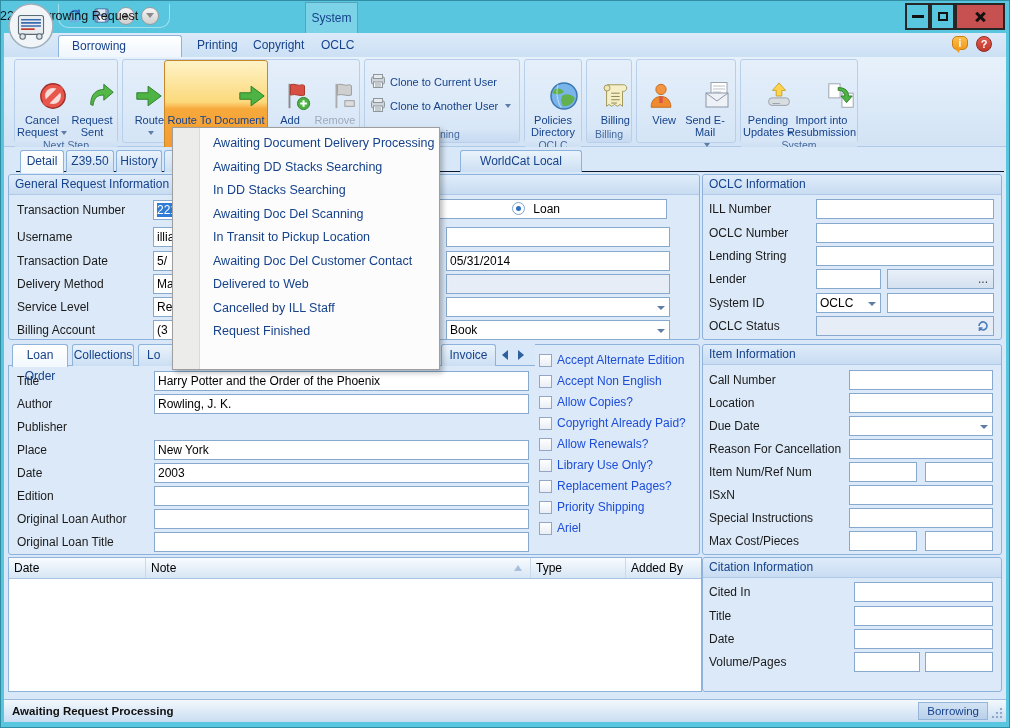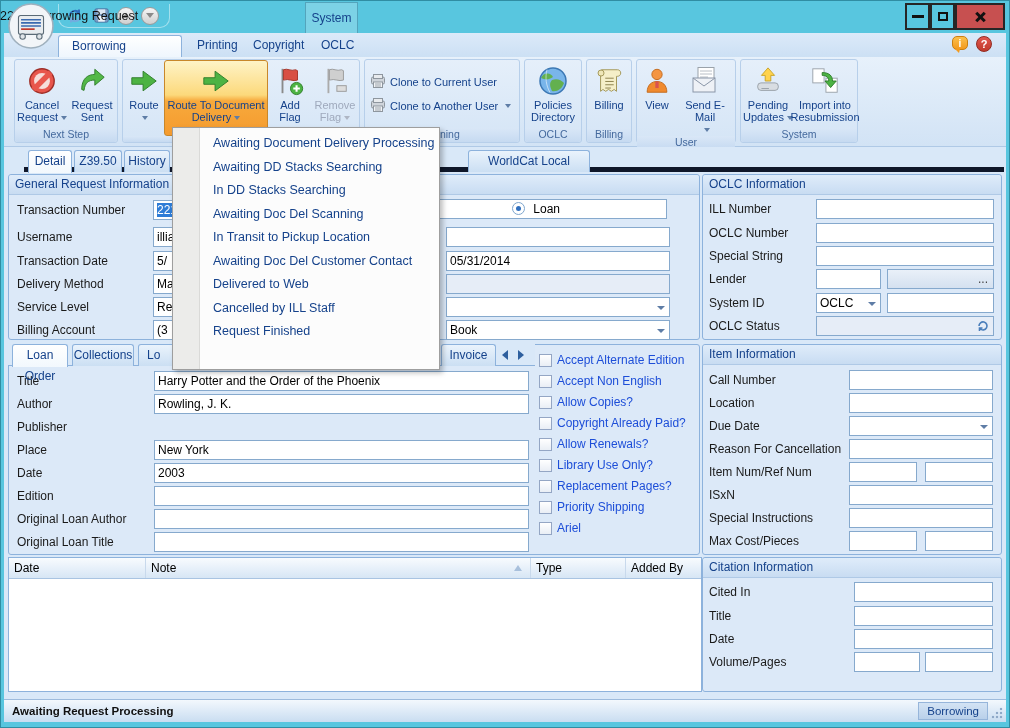--- a/index.html
+++ b/index.html
@@ -58,35 +58,35 @@
 
   
   .ribbon { position:absolute; left:0; top:24px; width:100%; height:90px;
             background:linear-gradient(#E7F1FB,#D2E3F5); border-bottom:1px solid #AFC9E6;
             display:flex; align-items:flex-start; gap:4px; padding:2px 0 0 10px; }
   .rgroup { height:84px; border:1px solid #B7CFEA; border-radius:3px;
             background:linear-gradient(#E5EFFA,#D5E5F6); display:flex; flex-direction:column; flex:0 0 auto; }
   .rbody { flex:1; display:flex; align-items:stretch; padding:1px; }
   .rglabel { height:14px; text-align:center; font-size:10.5px; color:#44699D;
              background:linear-gradient(#D9E7F7,#C6DAF1); border-radius:0 0 3px 3px; line-height:13px; }
-  .rbtn { display:flex; flex-direction:column; align-items:center; padding-top:2px; border-radius:3px; }
+  .rbtn { display:flex; flex-direction:column; align-items:flex-end; padding-top:17px; border-radius:3px; }
   .ricon { height:36px; display:flex; align-items:center; justify-content:center; }
   .rlabel { font-size:11px; line-height:12px; text-align:center; color:#15428B; }
   .rbtn.dis .rlabel { color:#9FA9BC; }
   .rbtn.hl { background:linear-gradient(#FEF3C7 0%, #FCD97B 46%, #F7A93C 54%, #F59B2E 100%);
              border:1px solid #C8872B; margin:-1px 0; }
   .dd-tri { display:inline-block; width:0; height:0; border-left:3.5px solid transparent;
             border-right:3.5px solid transparent; border-top:4px solid #5E7DA6; margin-left:3px; vertical-align:middle; }
   .rbtn.dis .dd-tri { border-top-color:#AEB6C4; }
   .rcol { display:flex; flex-direction:column; justify-content:center; gap:6px; padding:0 4px; }
   .rsmall { display:flex; align-items:center; gap:4px; font-size:11px; color:#15428B; white-space:nowrap; }
 
   
   .workspace { position:absolute; left:0; top:114px; width:100%; bottom:23px; background:#D9E8F8; }
-  .tabstrip1 { position:absolute; left:20px; right:2px; top:3px; height:22px; border-bottom:5px solid #0f172a; }
+  .tabstrip1 { position:absolute; left:12px; right:2px; top:3px; height:22px; border-bottom:1px solid #0f172a; }
   .tab { position:absolute; top:0; height:22px; line-height:21px; text-align:center; font-size:12px;
          color:#15428B; background:linear-gradient(#EAF3FC,#CBDFF3); border:1px solid #8DB2DC;
          border-bottom:none; border-radius:3px 3px 0 0; }
   .tab.active { background:linear-gradient(#FFFFFF,#F2F8FD); height:23px; z-index:2; }
 
   .panel { position:absolute; background:#DCE9F8; border:1px solid #8DB2DC; border-radius:3px; }
   .phead { height:20px; line-height:19px; padding-left:6px; font-size:12px; color:#15428B;
            background:linear-gradient(#DFECFA,#C8DCF2); border-bottom:1px solid #AFC9E6; border-radius:3px 3px 0 0; }
   .lbl { position:absolute; height:20px; line-height:20px; font-size:12px; color:#1a1a1a; white-space:nowrap; }
   .tf { position:absolute; height:20px; background:#fff; border:1px solid #86A9CD; font-size:12px;
@@ -431,21 +431,21 @@
         <div class="tf" style="left:437px;top:122px;width:224px"><span></span><i class="tri"></i></div>
         <div class="tf" style="left:437px;top:145px;width:224px"><span>Book</span><i class="tri"></i></div>
       </div>
 
       <div class="panel" style="left:698px;top:27px;width:300px;height:166px">
         <div class="phead">OCLC Information</div>
         <span class="lbl" style="left:6px;top:24px">ILL Number</span>
         <div class="tf" style="left:113px;top:24px;width:178px"></div>
         <span class="lbl" style="left:6px;top:48px">OCLC Number</span>
         <div class="tf" style="left:113px;top:48px;width:178px"></div>
-        <span class="lbl" style="left:6px;top:71px">Special String</span>
+        <span class="lbl" style="left:6px;top:71px">Lending String</span>
         <div class="tf" style="left:113px;top:71px;width:178px"></div>
         <span class="lbl" style="left:6px;top:94px">Lender</span>
         <div class="tf" style="left:113px;top:94px;width:65px"></div>
         <div class="browse" style="left:184px;top:94px;width:107px">...</div>
         <span class="lbl" style="left:6px;top:118px">System ID</span>
         <div class="tf" style="left:113px;top:118px;width:65px"><span>OCLC</span><i class="tri"></i></div>
         <div class="tf" style="left:184px;top:118px;width:107px"></div>
         <span class="lbl" style="left:6px;top:141px">OCLC Status</span>
         <div class="tf dis" style="left:113px;top:141px;width:178px">
           <span style="position:absolute;right:3px;top:2px">

